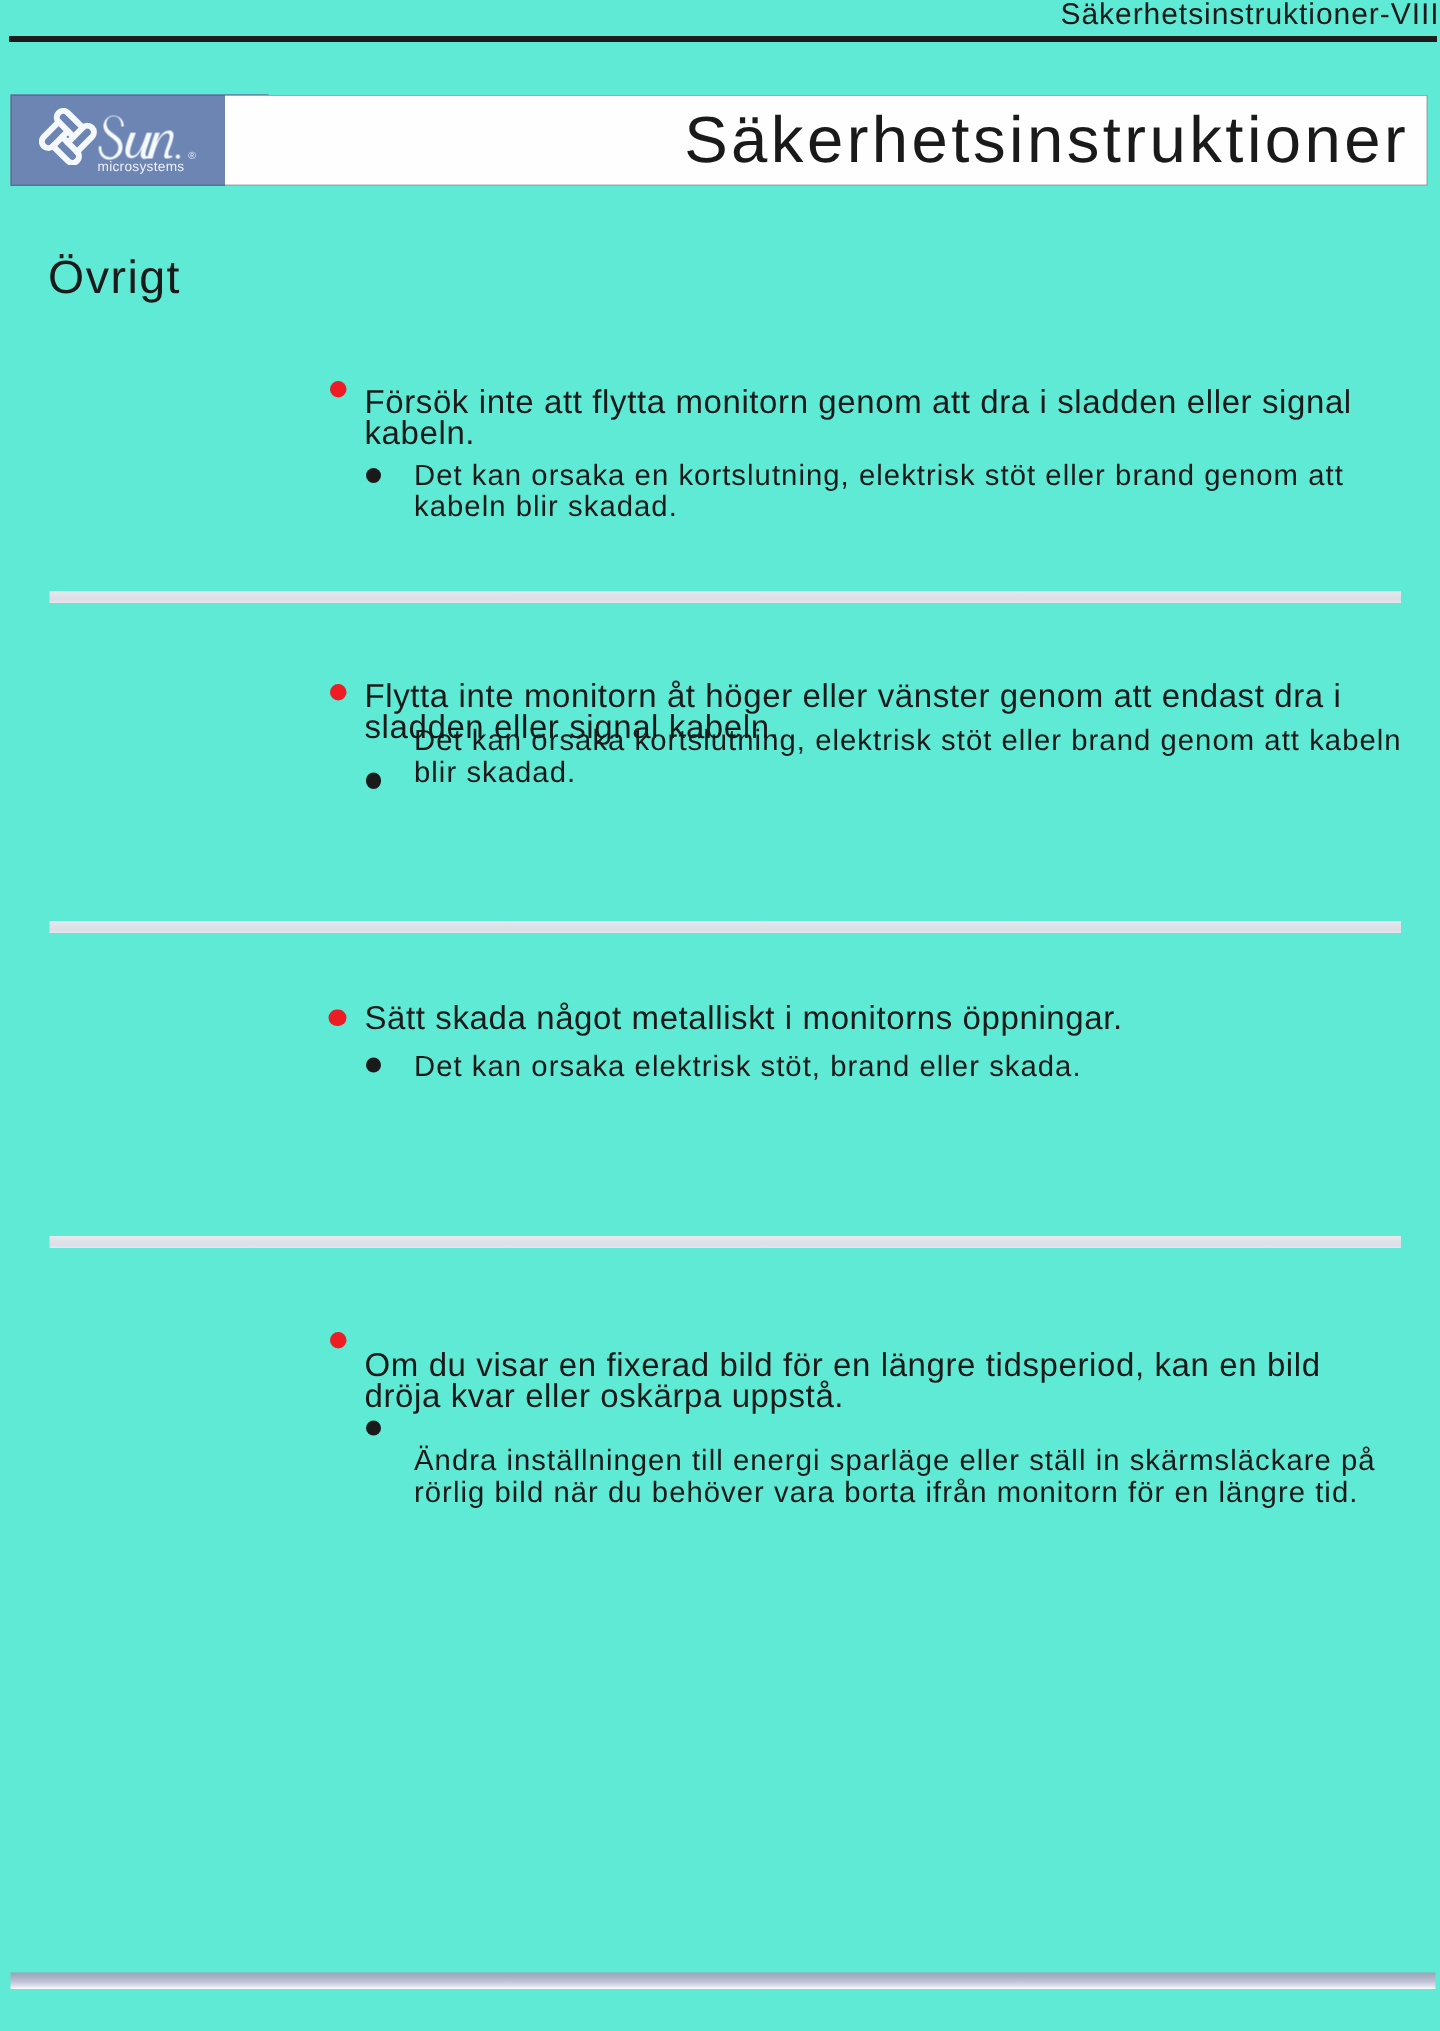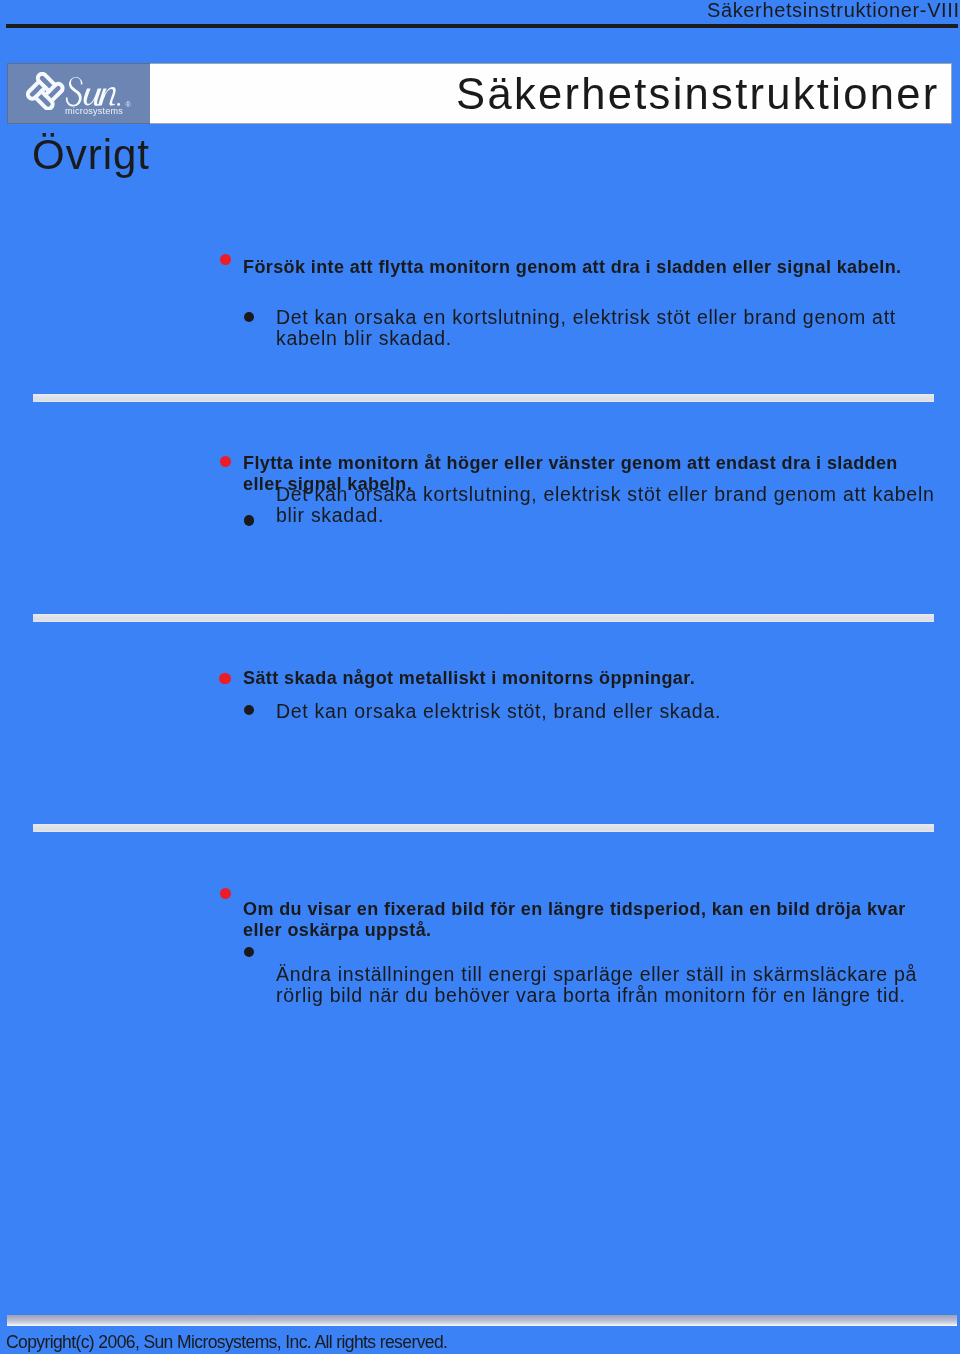--- a/index.html
+++ b/index.html
@@ -1,40 +1,40 @@
 <!DOCTYPE html>
 <html><head>
 <meta charset="utf-8">
 <title>Sakerhetsinstruktioner</title>
 <style>
   html,body{margin:0;padding:0;background:#ffffff;}
   body{width:960px;height:1354px;font-family:"Liberation Sans",sans-serif;}
-  .page{position:relative;width:960px;height:1354px;overflow:hidden;background:#3b82f6;}
+  .page{position:relative;width:960px;height:1354px;overflow:hidden;background:#5eead4;}
   .running-head,.doc-title,.section-title,.footer-text,.h,.d,.logo-word,.logo-tag{will-change:transform;}
 
   .running-head{position:absolute;left:706.8px;top:0px;font-size:20px;color:#1a1a1a;line-height:20px;white-space:nowrap;letter-spacing:0.63px;}
   .top-rule{position:absolute;left:6px;top:23.9px;width:952px;height:4.3px;background:#1c1c1c;}
 
   .logo-box{position:absolute;left:7px;top:63px;width:172px;height:61px;box-sizing:border-box;background:#6c85b3;border:1px solid #5c6e92;overflow:hidden;}
   .logo-mark{position:absolute;left:18.4px;top:7.5px;width:38.5px;height:38.5px;}
   .logo-word{position:absolute;left:54.9px;top:10.5px;width:62.5px;height:38px;overflow:visible;}
   .logo-reg{position:absolute;left:117.5px;top:36.5px;font-size:7px;color:#e9eef7;line-height:7px;font-family:"Liberation Sans",sans-serif;}
   .logo-tag{position:absolute;left:56.8px;top:42.8px;font-size:9.1px;color:#eef2f9;letter-spacing:0.2px;line-height:9.1px;}
 
   .title-box{position:absolute;left:150px;top:63px;width:802px;height:61px;box-sizing:border-box;border:1px solid #a3a7ad;border-left:none;background:#fefefe;}
   .doc-title{position:absolute;left:150px;top:73px;width:789.5px;text-align:right;font-size:43.5px;color:#1a1a1a;line-height:43.5px;letter-spacing:2.3px;white-space:nowrap;}
 
-  .section-title{position:absolute;left:32.1px;top:138px;font-size:42px;color:#1a1a1a;line-height:33.6px;letter-spacing:1.0px;text-align:center;}
+  .section-title{position:absolute;left:32.1px;top:168px;font-size:31px;color:#1a1a1a;line-height:33.6px;letter-spacing:1.0px;text-align:center;}
 
   .sep{position:absolute;left:33.3px;width:901px;height:8px;background:linear-gradient(180deg,#e7e9ec 0%,#dfe1e9 45%,#dcdee8 75%,#e6e7ee 100%);}
 
   .footer-rule{position:absolute;left:7px;top:1314.5px;width:950px;height:11px;background:linear-gradient(180deg,#9ba0b2 0%,#a2a7bc 10%,#adb2c9 30%,#bcc1d5 52%,#d4d7e5 74%,#eceef4 90%,#ffffff 100%);}
   .footer-text{position:absolute;left:6.2px;top:1333.8px;font-size:17.5px;color:#1a1a1a;line-height:17.5px;letter-spacing:-0.6px;white-space:nowrap;}
 
-  .h{position:absolute;left:243px;width:685px;font-size:18px;font-weight:bold;color:#1a1a1a;line-height:21.2px;letter-spacing:0.4px;}
+  .h{position:absolute;left:243px;width:685px;font-size:22px;font-weight:normal;color:#1a1a1a;line-height:21.2px;letter-spacing:0.4px;}
   .d{position:absolute;left:276px;width:672px;font-size:19.5px;color:#1a1a1a;line-height:21.0px;letter-spacing:0.7px;}
   .bul-r{position:absolute;width:11.3px;height:11.3px;border-radius:50%;background:#ee1c25;}
   .bul-k{position:absolute;width:10.4px;height:10.4px;border-radius:50%;background:#1a1a1a;}
 </style>
 </head>
 <body>
 
 <div class="page">
   <div class="running-head">Säkerhetsinstruktioner-VIII</div>
   <div class="top-rule"></div>
@@ -90,14 +90,13 @@
   <div class="sep" style="top:823.8px;"></div>
 
   <div class="item">
     <div class="bul-r" style="left:219.8px;top:887.5px;"></div>
     <div class="h" style="top:884.3px;margin-top:15px;">Om du visar en fixerad bild för en längre tidsperiod, kan en bild dröja kvar eller oskärpa uppstå.</div>
     <div class="bul-k" style="left:243.9px;top:946.8px;"></div>
     <div class="d" style="top:944.2px;margin-top:20px;">Ändra inställningen till energi sparläge eller ställ in skärmsläckare på rörlig bild när du behöver vara borta ifrån monitorn för en längre tid.</div>
   </div>
 
   <div class="footer-rule"></div>
-  <div class="footer-text">Copyright(c) 2006, Sun Microsystems, Inc. All rights reserved.</div>
 </div>
 
 </body></html>

